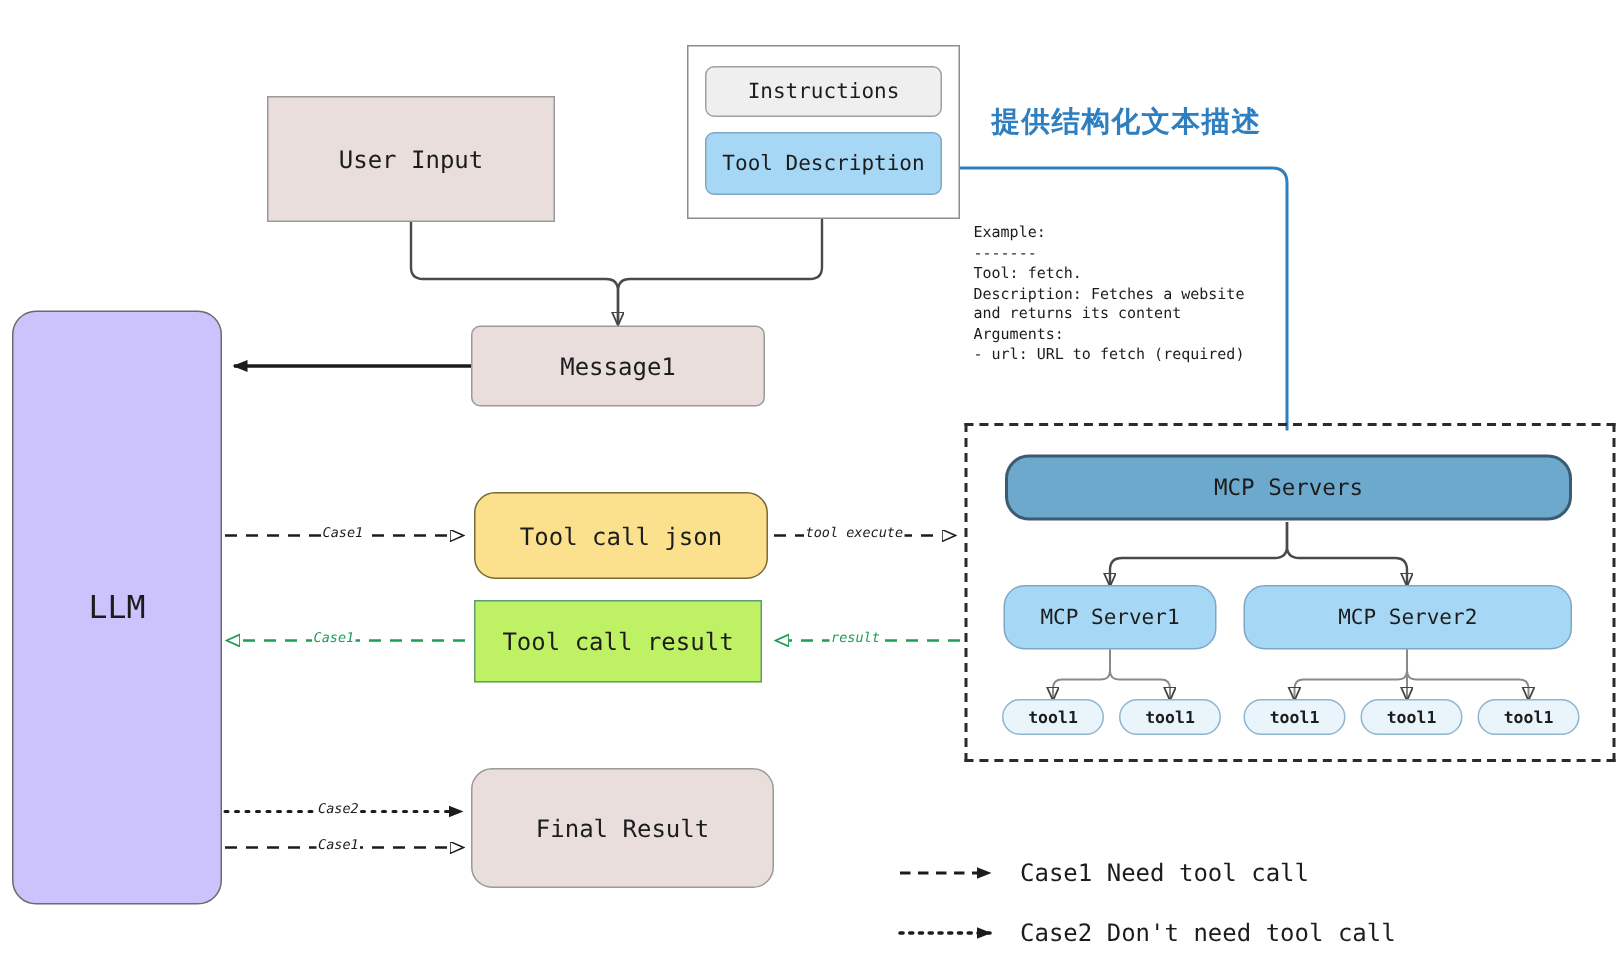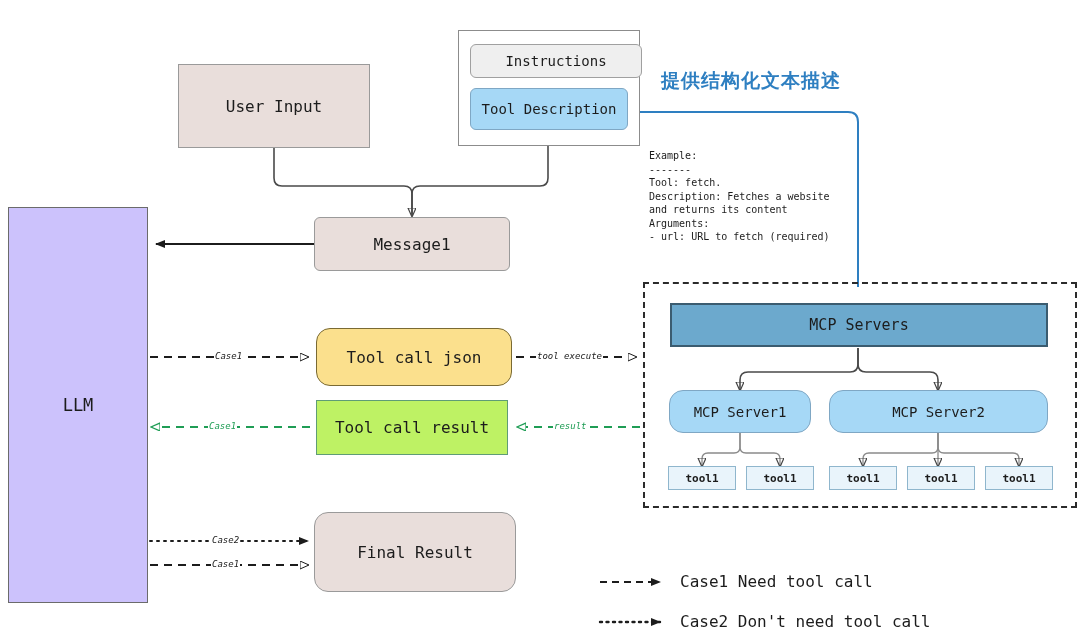--- a/index.html
+++ b/index.html
@@ -14,21 +14,21 @@
   .purple  {background:#ccc2fc;border:1px solid #6b6b6b;color:#1c1c1c;}
   .yellow  {background:#fbe08d;border:1px solid #7a6a33;color:#1c1c1c;}
   .green   {background:#bef264;border:1px solid #5f9c76;color:#1c1c1c;}
   .grey    {background:#efefef;border:1px solid #a0a0a0;color:#1c1c1c;}
   .lightbl {background:#a6d8f6;border:1px solid #7fa7c4;color:#1c1c1c;}
   .midbl   {background:#6ca9cd;border:2px solid #3b5c70;color:#1c1c1c;}
   .tinybl  {background:#e9f4fb;border:1px solid #8fb6cd;color:#1c1c1c;}
   .plainbox{background:#ffffff;border:1px solid #8c8c8c;}
 
   .r6 {border-radius:6px;}
-  .r10{border-radius:0;}
+  .r10{border-radius:16px;}
   .r14{border-radius:14px;}
 
   
   .caption{position:absolute;white-space:pre;color:#b91c1c;margin-top:48px;}
   .cn-note{position:absolute;white-space:pre;color:#2e7fc1;font-weight:700;
            font-family:"DejaVu Sans","Liberation Sans",sans-serif;}
   .example{position:absolute;white-space:pre;color:#1c1c1c;line-height:13.5px;
            font-size:10px;}
   .edge-lbl{position:absolute;white-space:pre;font-size:9px;color:#1c1c1c;
             background:#ffffff;padding:0 1px;font-style:italic;}
@@ -89,38 +89,38 @@
   <path d="M938,433 L938,459 L938,466" fill="none" stroke="#8a8a8a" stroke-width="1.3" marker-end="url(#arrThin)"></path>
   <path d="M938,433 L938,447 Q938,453 944,453 L1013,453 Q1019,453 1019,459 L1019,466" fill="none" stroke="#8a8a8a" stroke-width="1.3" marker-end="url(#arrThin)"></path>
 
   <path d="M600,582 L660,582" fill="none" stroke="#1c1c1c" stroke-width="2" stroke-dasharray="7,5" marker-end="url(#arrSolid)"></path>
   <path d="M600,622 L660,622" fill="none" stroke="#1c1c1c" stroke-width="2.4" stroke-dasharray="2,4.5" stroke-linecap="round" marker-end="url(#arrSolid)"></path>
 </svg>
 
 <div class="caption" style="left:500px;top:6px;font-size:14px;">System prompt</div>
 
 <div class="node plainbox" style="left:458px;top:30px;width:182px;height:116px;"></div>
-<div class="node grey r6" style="left:470px;top:44px;width:172px;height:34px;font-size:14px;">Instructions</div>
+<div class="node grey r6" style="left:470px;top:44px;width:158px;height:34px;font-size:14px;">Instructions</div>
 <div class="node lightbl r6" style="left:470px;top:88px;width:158px;height:42px;font-size:14px;">Tool Description</div>
 
 <div class="cn-note" style="left:661px;top:68px;font-size:19px;letter-spacing:1px;">提供结构化文本描述</div>
 
 <div class="example" style="left:649px;top:149px;">Example:
 -------
 Tool: fetch.
 Description: Fetches a website
 and returns its content
 Arguments:
 - url: URL to fetch (required)</div>
 
 <div class="node beige" style="left:178px;top:64px;width:192px;height:84px;font-size:16px;">User Input</div>
 
 <div class="node beige r6" style="left:314px;top:217px;width:196px;height:54px;font-size:16px;">Message1</div>
 
-<div class="node purple r10" style="left:8px;top:207px;width:140px;height:396px;font-size:17px;">LLM</div>
+<div class="node purple r10" style="left:8px;top:207px;width:140px;height:396px;font-size:21px;">LLM</div>
 
 <div class="node yellow r14" style="left:316px;top:328px;width:196px;height:58px;font-size:16px;border-radius:14px;">Tool call json</div>
 
 <div class="node green" style="left:316px;top:400px;width:192px;height:55px;font-size:16px;">Tool call result</div>
 
 <div class="node beige r14" style="left:314px;top:512px;width:202px;height:80px;font-size:16px;">Final Result</div>
 
 <div class="dashbox" style="left:643px;top:282px;width:434px;height:226px;"></div>
 
 <div class="node midbl r10" style="left:670px;top:303px;width:378px;height:44px;font-size:15px;">MCP Servers</div>

